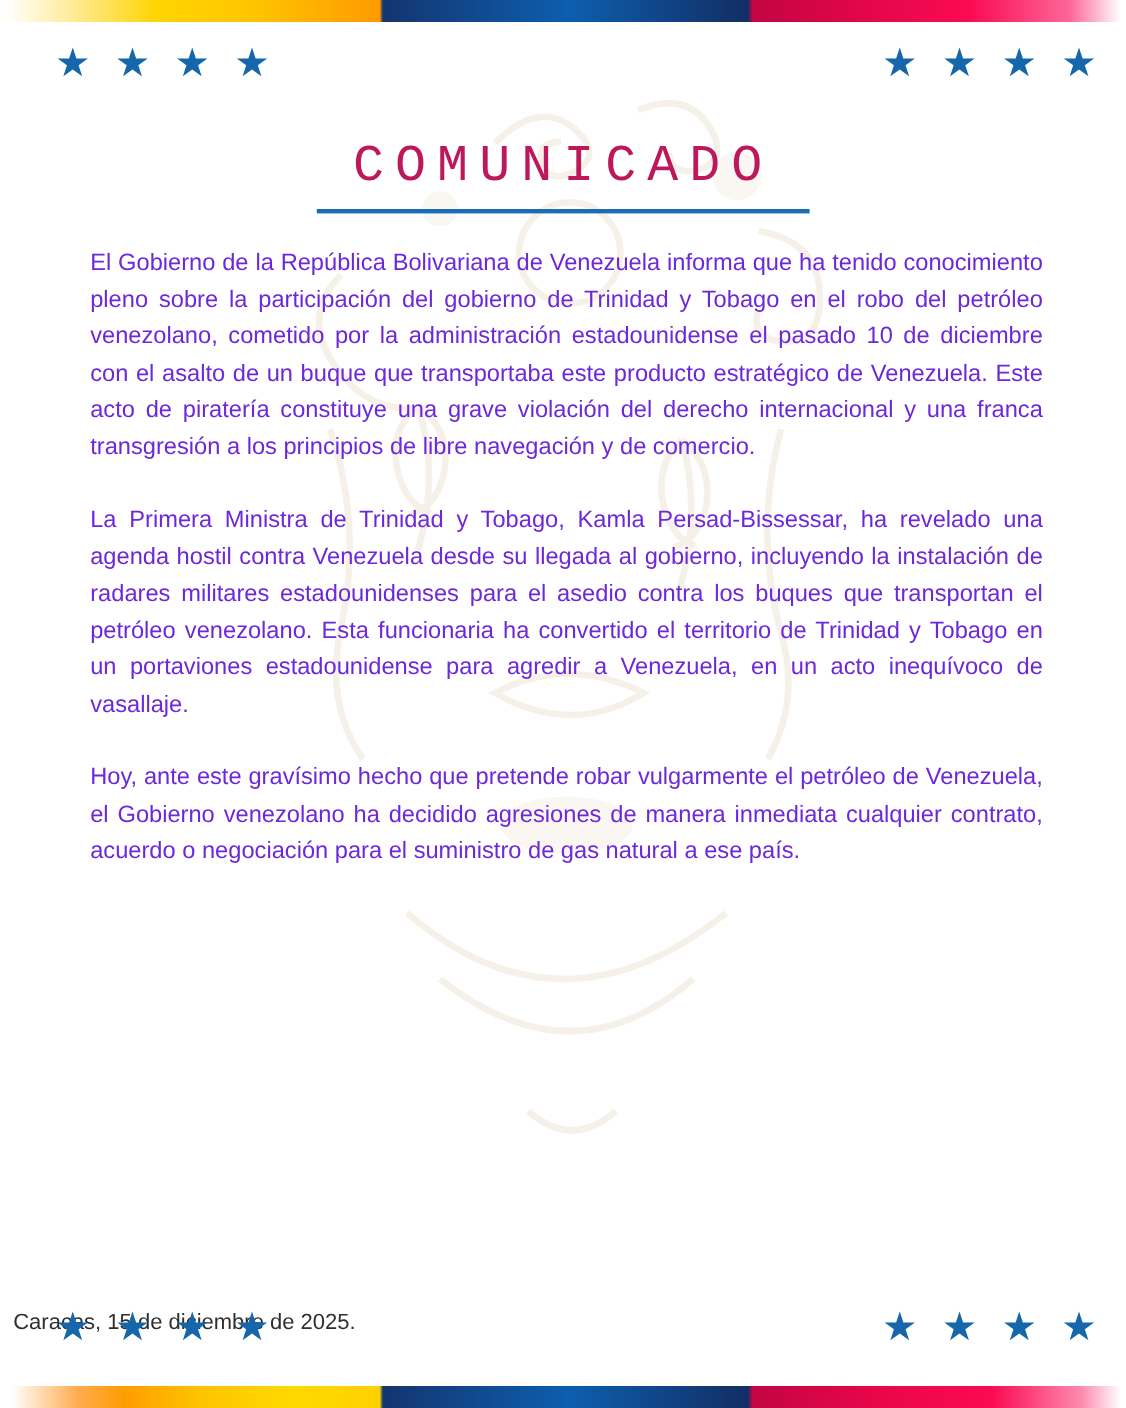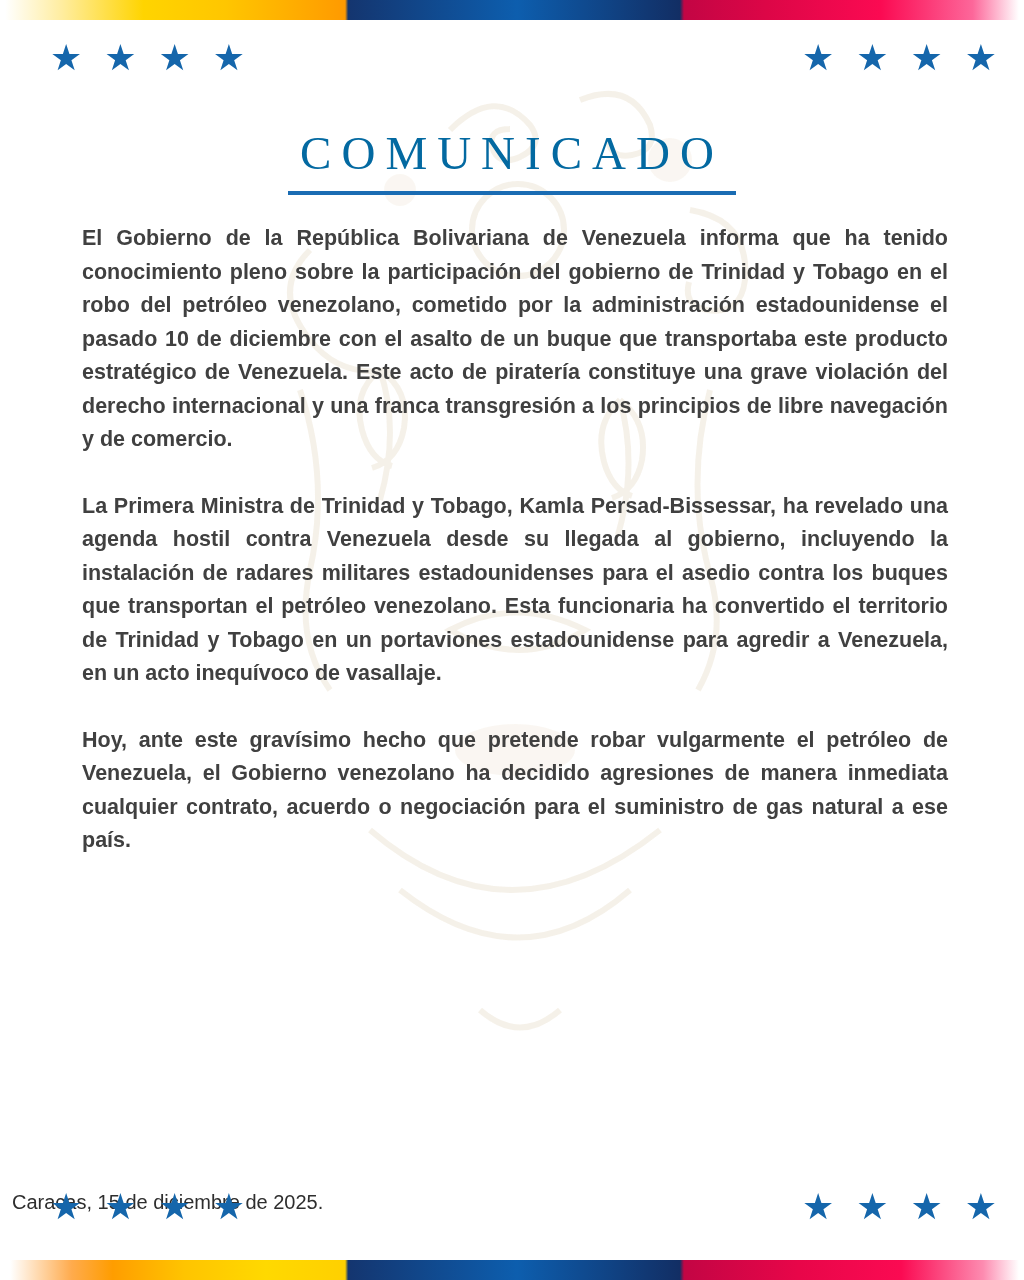--- a/index.html
+++ b/index.html
@@ -46,40 +46,39 @@
   .stars span:last-child{margin-right:0;}
   .stars.row-top{top:40px;}
   .stars.row-bottom{top:1189px;}
   .stars.col-left{left:50px;}
   .stars.col-right{right:27px;}
 
   
   .title-block{position:absolute;top:126px;left:0;width:100%;text-align:center;}
   .title-block h1{
     margin:0;
-    font-family:Liberation Serif, serif;
+    font-family:Liberation Mono, monospace;
     font-weight:400;
     font-size:47px;
     letter-spacing:10px;
-    color:#0369a1;
+    color:#be185d;
     text-align:center;
   }
   .title-underline{
     width:448px;height:4px;margin:11px auto 0;
     background:#1a6cb3;
   }
 
   
   .body-text{
     position:absolute;
     left:82px;top:222px;width:866px;
     font-size:21.5px;line-height:33.5px;
-    color:#404040;
+    color:#6d28d9;
     text-align:justify;
-    font-weight:bold;
   }
   .body-text p{margin:0 0 33px 0;}
   .body-text p:last-child{margin-bottom:0;}
 
   
   .dateline{
     position:absolute;top:1191px;left:12px;width:100%;
     text-align:left;
     font-size:20px;color:#2e2e2e;
   }

